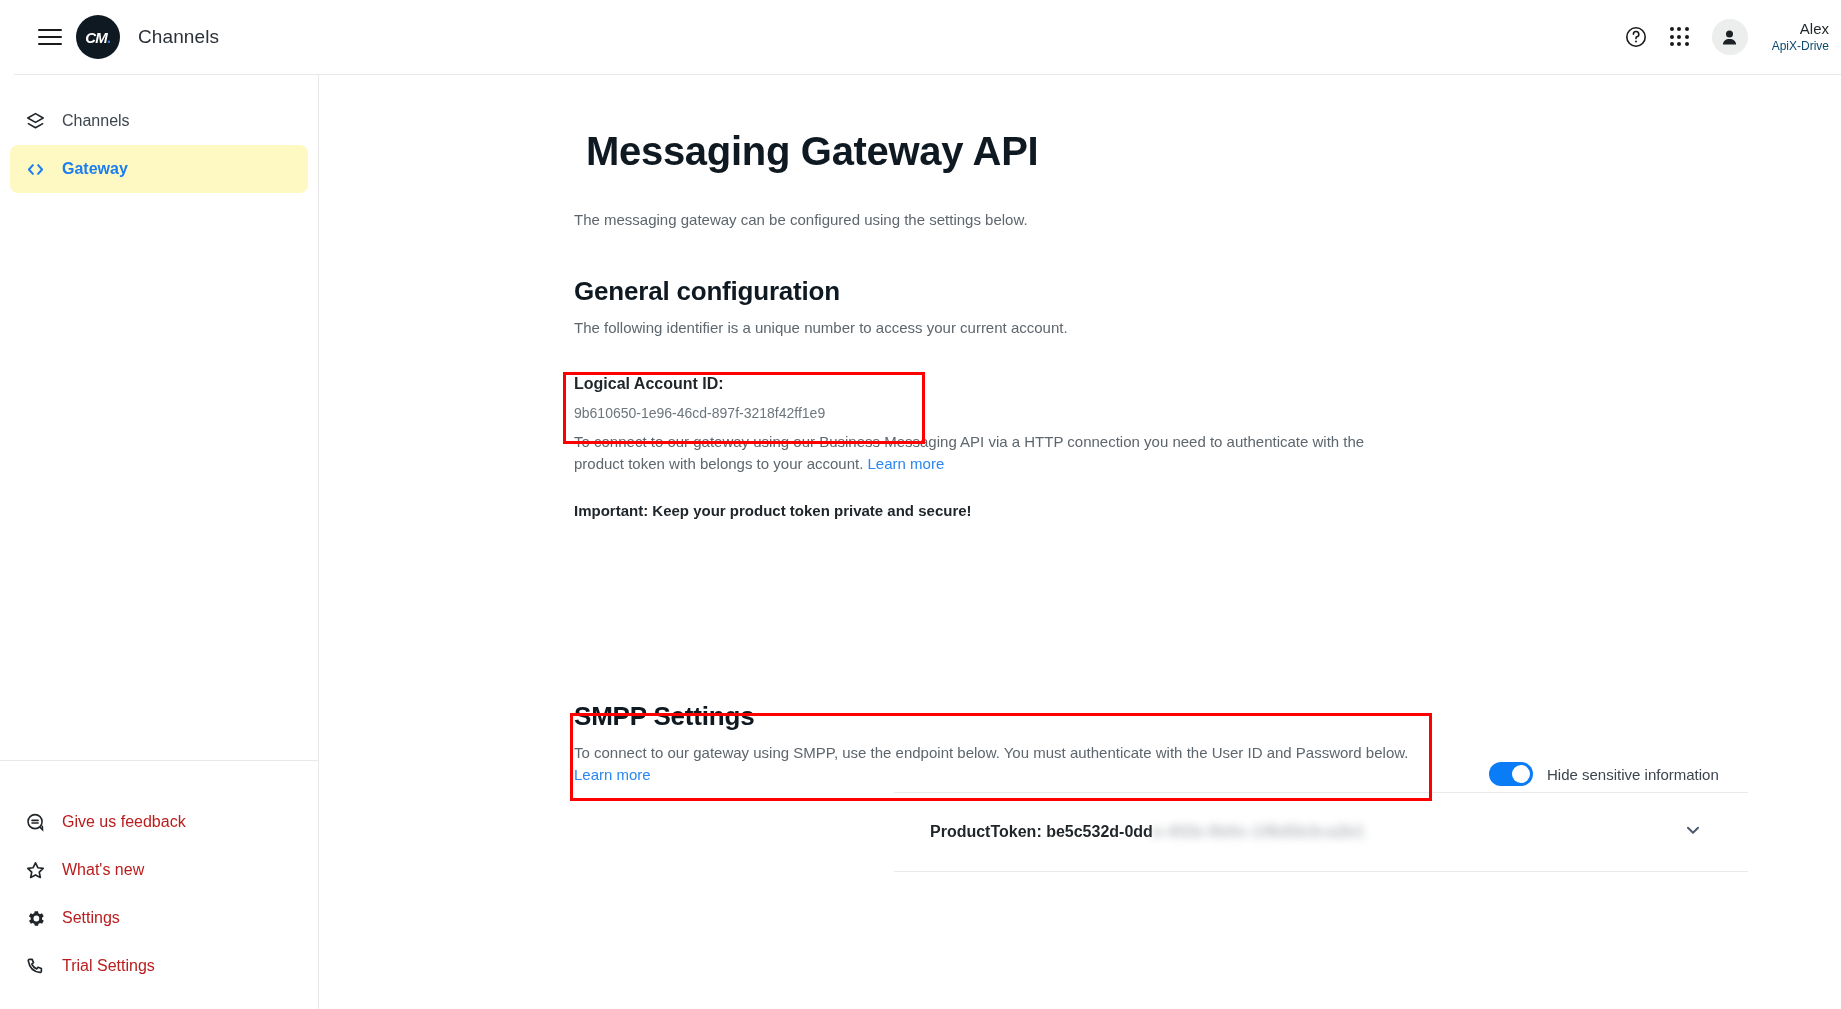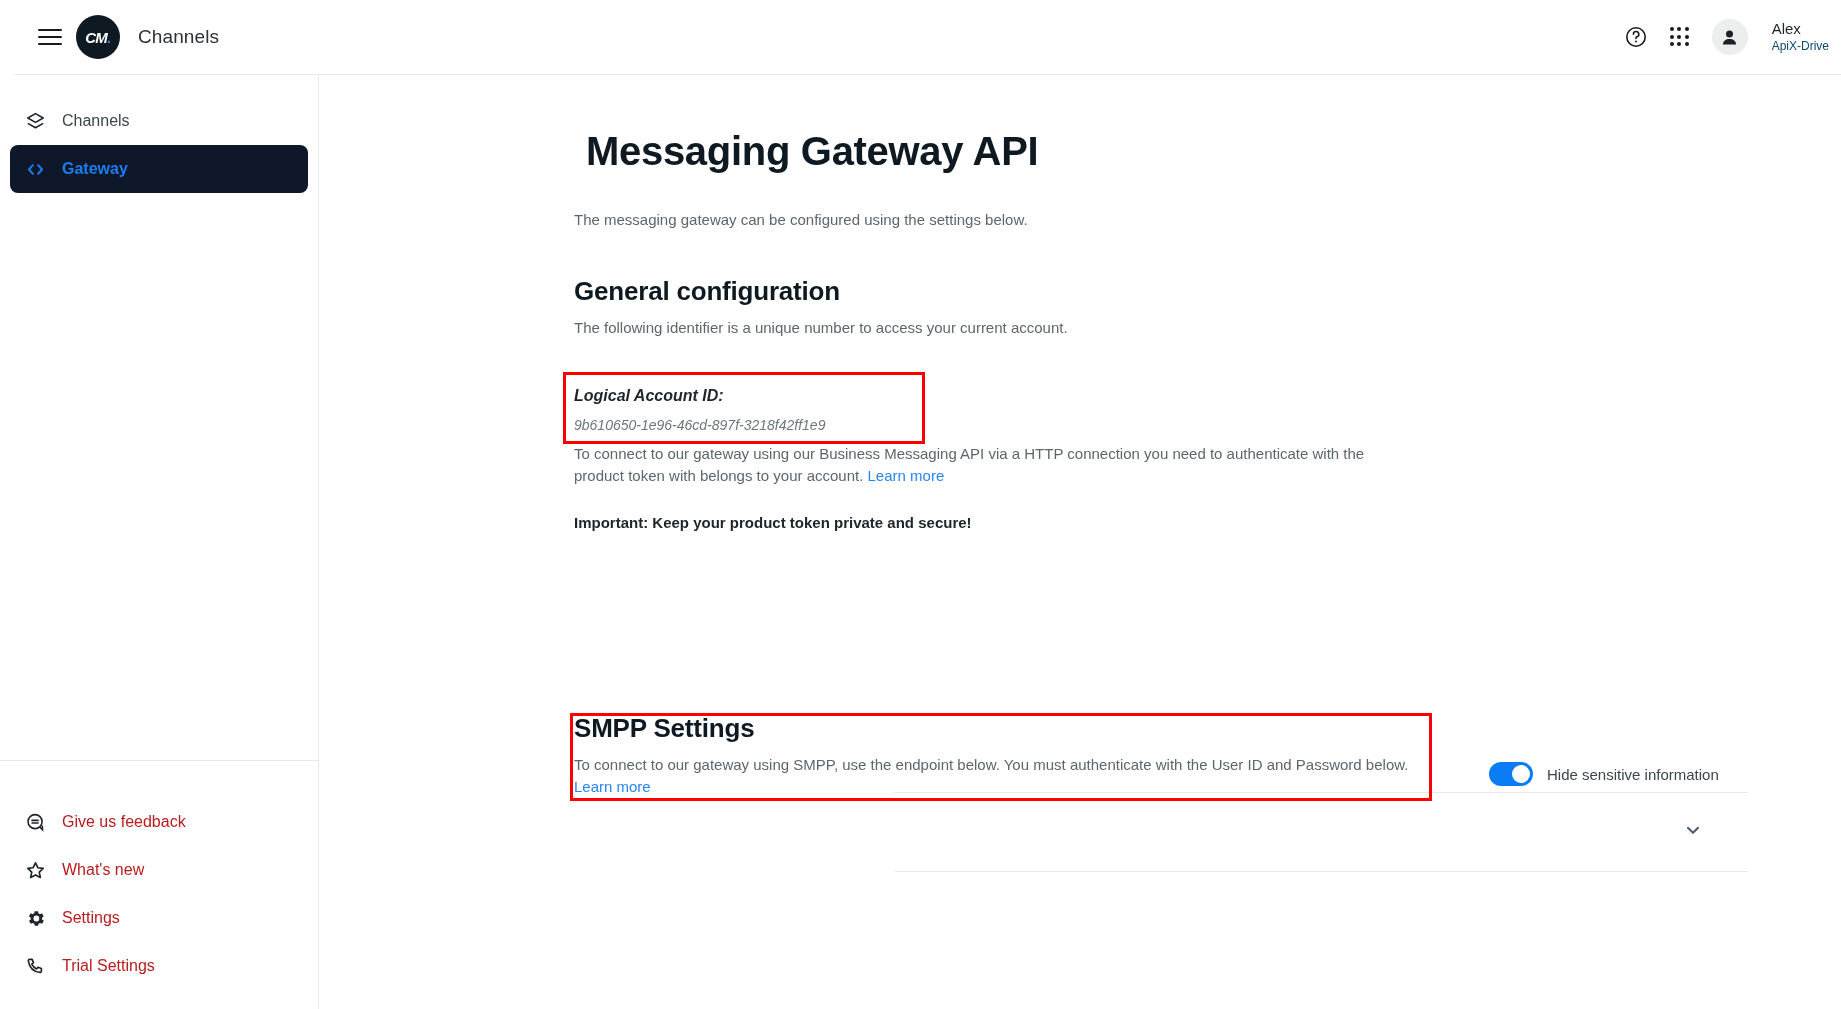--- a/index.html
+++ b/index.html
@@ -49,38 +49,38 @@
     margin-left: auto; display: flex; align-items: center; gap: 22px; padding-right: 26px;
   }
   .icon-btn { cursor: pointer; display: flex; align-items: center; justify-content: center; }
   .grid-icon { width: 20px; height: 20px; display: grid; grid-template-columns: repeat(3,1fr); grid-template-rows: repeat(3,1fr); gap: 3px; }
   .grid-icon i { display: block; width: 4px; height: 4px; background: #1a1a1a; border-radius: 50%; }
   .avatar {
     width: 36px; height: 36px; border-radius: 50%; background: #eceded;
     display: flex; align-items: center; justify-content: center; cursor: pointer;
   }
   .user-block { display: flex; flex-direction: column; line-height: 1.25; margin-left: 2px; }
-  .user-name { font-size: 15px; color: #1f2529; }
+  .user-name { font-size: 15px; color: #1f2529; text-align: right; }
   .user-org  { font-size: 12px; color: #0c4a6e; }
 
   
   .sidebar {
     position: absolute; top: 75px; left: 0;
     width: 319px; height: 934px;
     background: #ffffff;
     border-right: 1px solid #e8e8eb;
   }
   .side-top { padding-top: 22px; }
   .side-item {
     display: flex; align-items: center; gap: 16px;
     height: 48px; margin: 0 10px; padding-left: 14px;
     border-radius: 8px; cursor: pointer;
     font-size: 16px; color: #3c444c;
   }
-  .side-item.active { background: #0f172a; color: #1b7df0; font-weight: 700; }
+  .side-item.active { background: #fef9c3; color: #1b7df0; font-weight: 700; }
   .side-item .ico { width: 22px; height: 22px; display: flex; align-items: center; justify-content: center; flex: 0 0 22px; }
   .side-divider { position: absolute; top: 685px; left: 0; width: 318px; height: 1px; background: #e8e8eb; }
   .side-bottom { position: absolute; top: 723px; left: 0; width: 318px; }
   .side-bottom .side-item { height: 48px; margin-bottom: 0; font-size: 16px; color: #b91c1c; }
 
   
   .main {
     position: absolute; top: 75px; left: 320px;
     width: 1521px; height: 934px;
     overflow: hidden; background: #ffffff;
@@ -95,21 +95,21 @@
 
   h2.section {
     margin: 48px 0 0 0; font-size: 26px; color: #0f1922; font-weight: 700; letter-spacing: -.2px;
   }
   p.section-sub { margin: 10px 0 0 0; font-size: 15px; color: #5e666d; line-height: 1.45; max-width: 840px; }
   p.section-sub.wide { max-width: 835px; }
   a.link { color: #2a86f0; text-decoration: none; cursor: pointer; }
   p.important { margin: 28px 0 0 0; font-size: 15px; color: #1f2529; font-weight: 700; }
 
   
-  .account-block { margin-top: 48px; position: relative; width: 362px; font-style: italic; }
+  .account-block { margin-top: 36px; position: relative; width: 362px; }
   .account-label { font-size: 16px; color: #1f2529; font-weight: 700; }
   .account-value { margin-top: 12px; font-size: 14px; color: #6d757c; }
 
   
   .redbox { position: absolute; border: 3px solid #ff0000; pointer-events: none; }
   #redbox-account { left: 563px; top: 372px; width: 362px; height: 72px; }
   #redbox-token   { left: 570px; top: 713px; width: 862px; height: 88px; }
 
   
   .toggle-row {
@@ -292,20 +292,24 @@
   </div>
 
   <div class="toggle-row">
     <div class="toggle">
       <div class="knob"></div>
     </div>
     <span class="toggle-label">Hide sensitive information</span>
   </div>
 
   <div class="token-panel">
+    <span class="token-text">
+      <span>ProductToken: be5c532d-0dd</span>
+        <span class="token-blur">e-4f2b-9b0c-1f8d5b3ca2b1</span>
+    </span>
     <span class="chevron">
       <svg width="22" height="22" viewBox="0 0 24 24" fill="none" stroke="#4a5a6b" stroke-width="2.1" stroke-linecap="round" stroke-linejoin="round">
         <path d="M6.5 9.5 12 15l5.5-5.5"></path>
       </svg>
     </span>
   </div>
 
 </div>
 
 <div class="redbox" id="redbox-account"></div>

